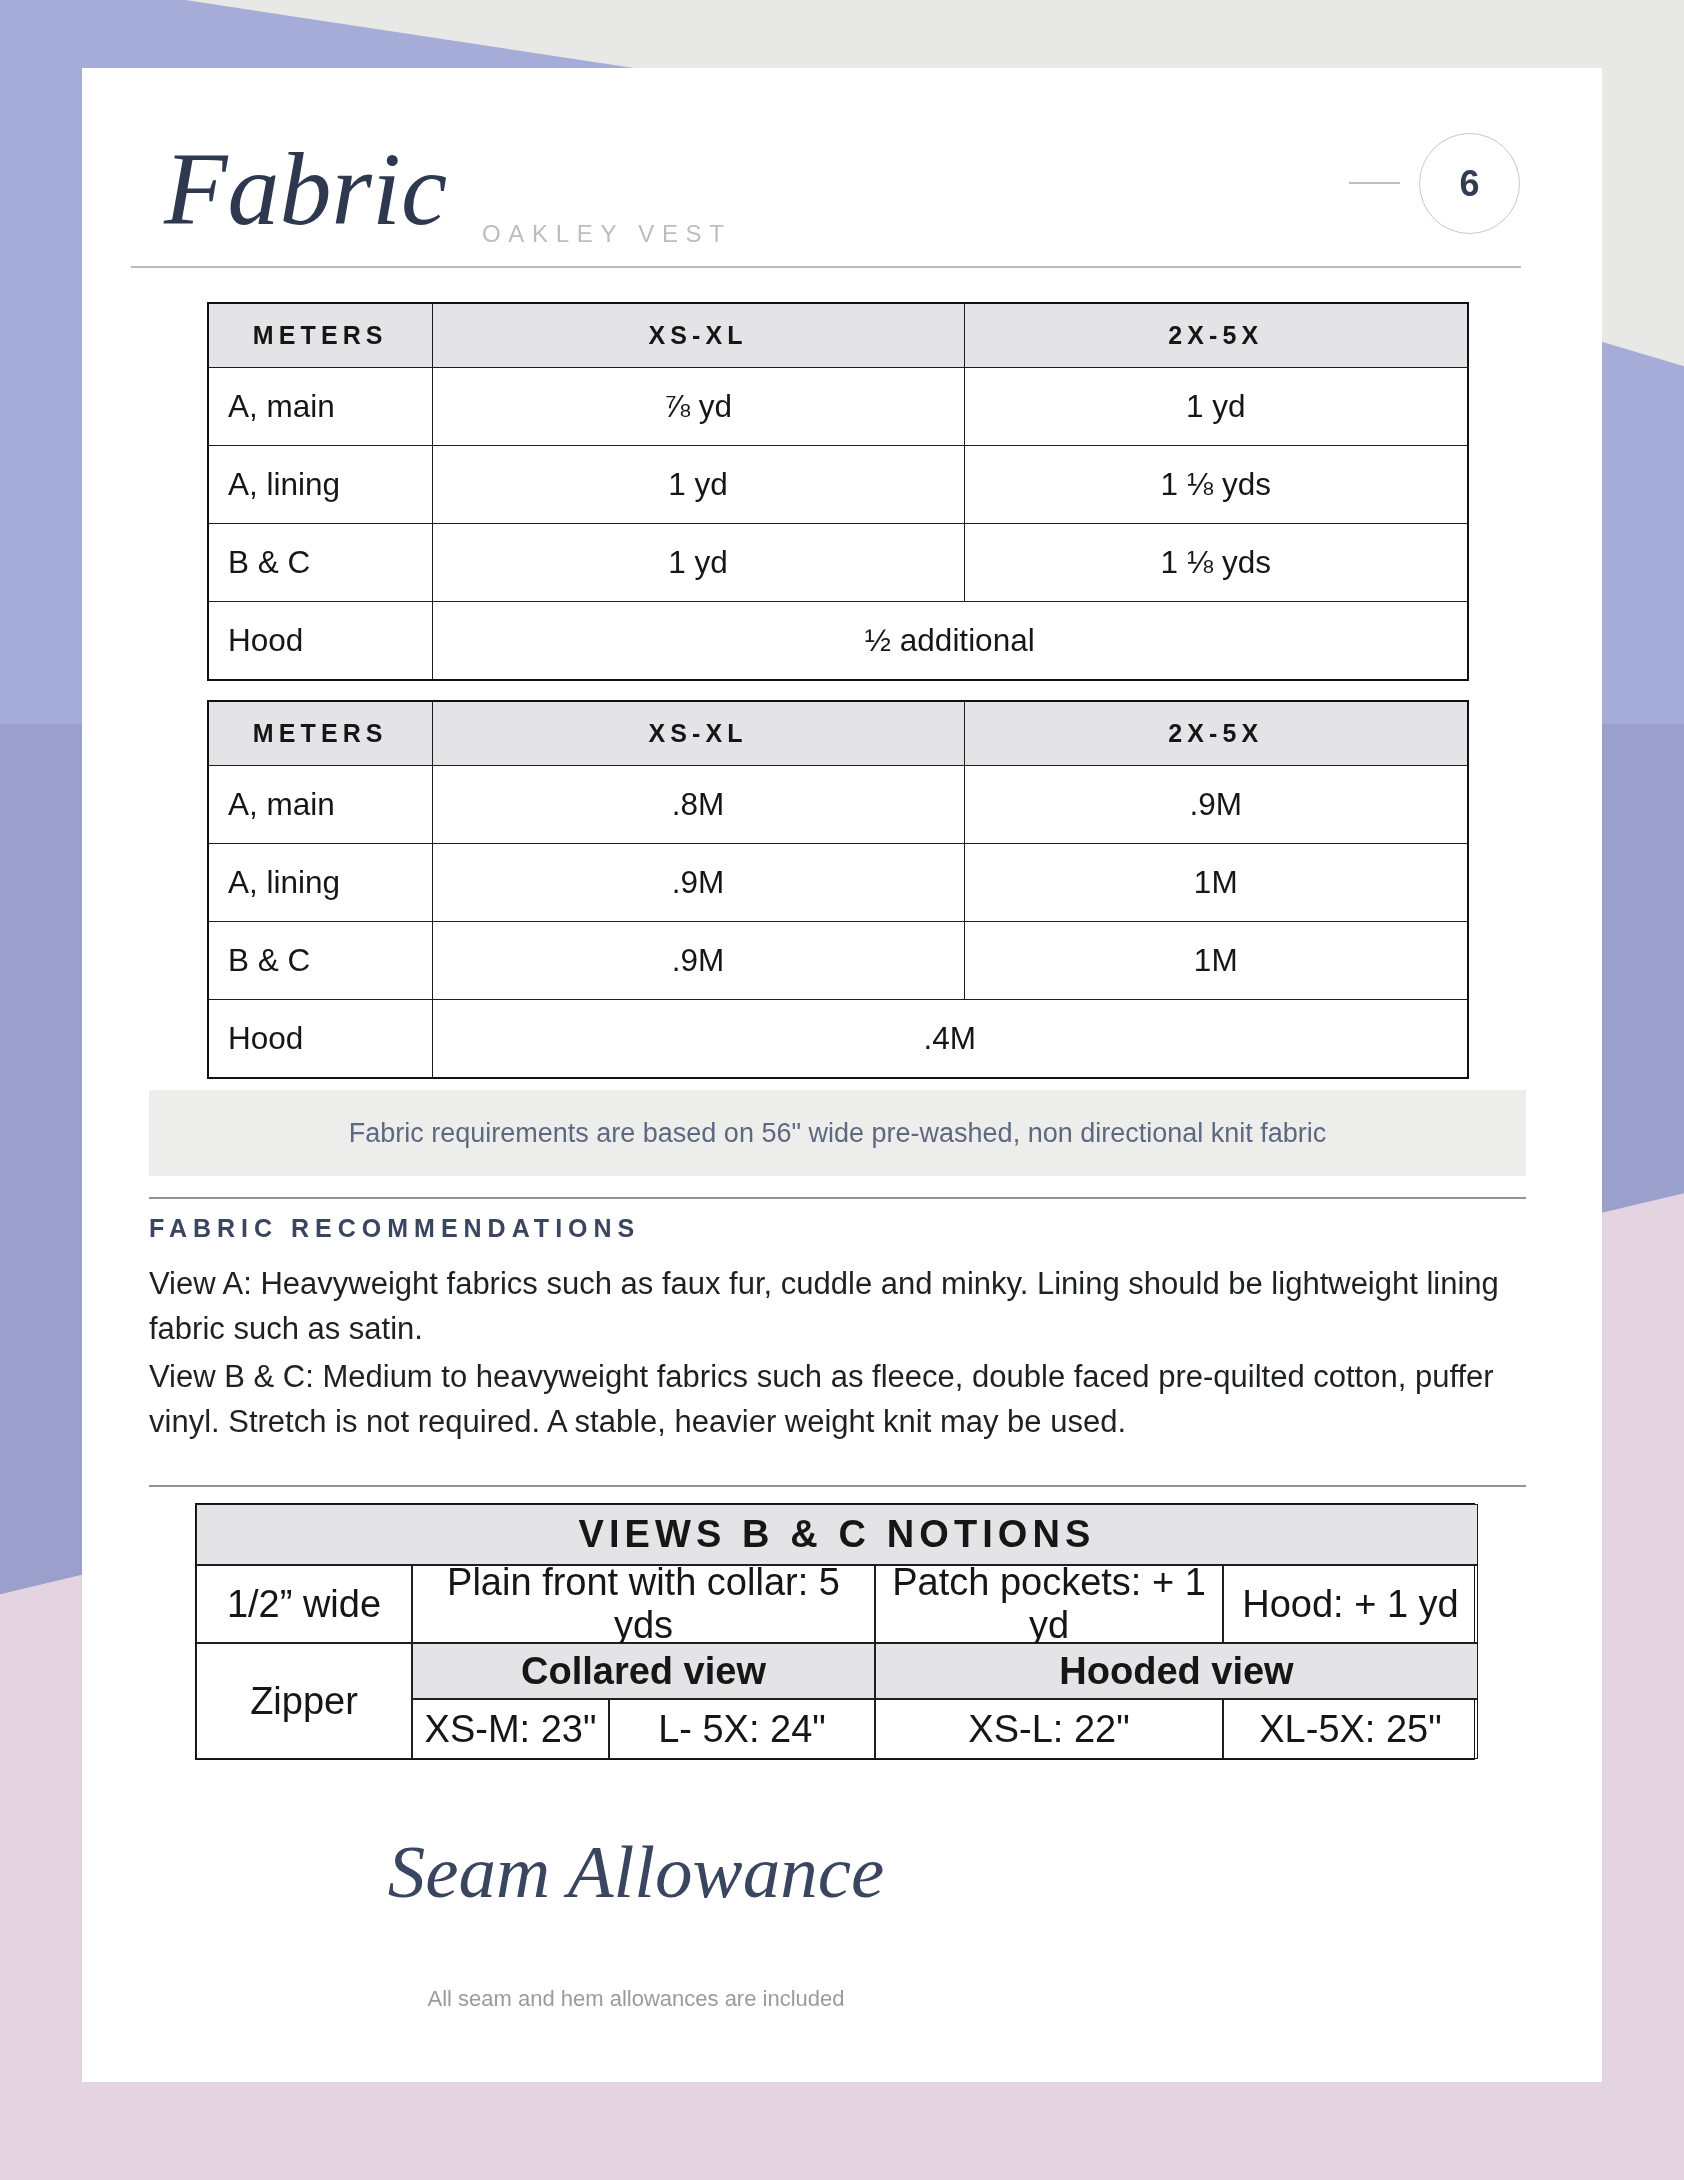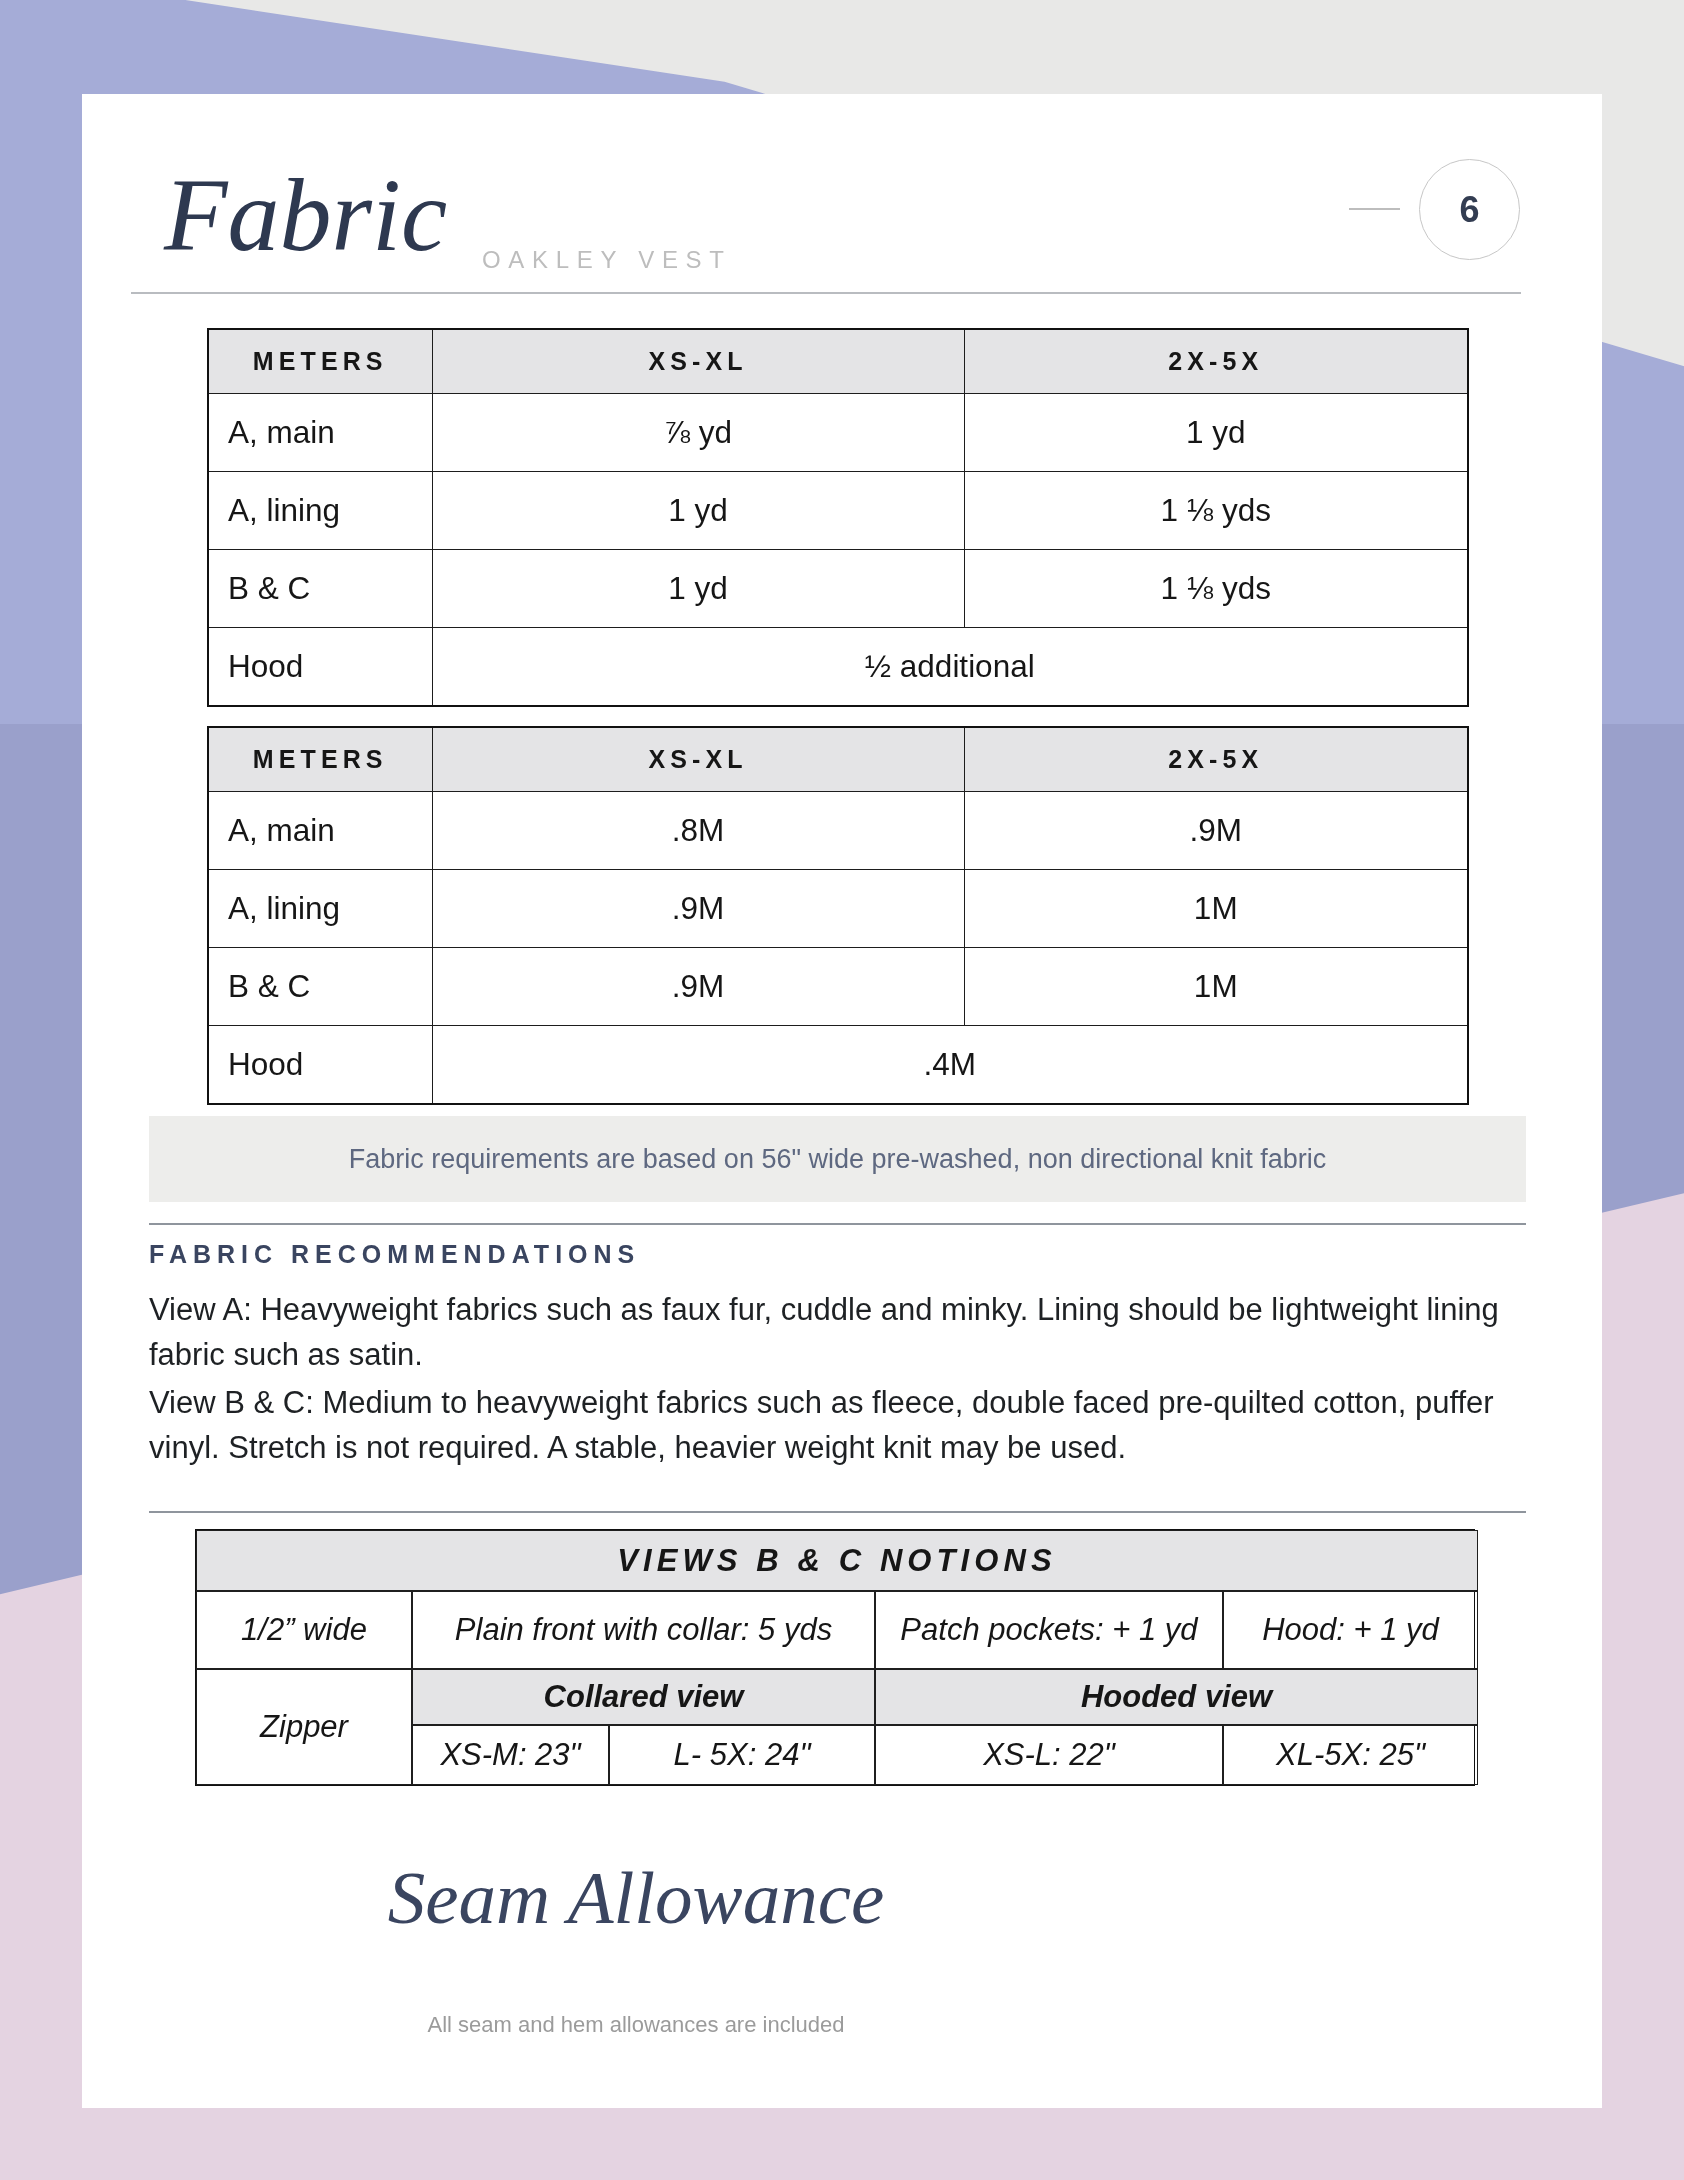--- a/index.html
+++ b/index.html
@@ -9,21 +9,21 @@
     font-family:"Liberation Sans", sans-serif;
     -webkit-font-smoothing:antialiased;
   }
   
   .bg{position:absolute;inset:0;}
   .bg-lav-dark{background:#9aa0cb;clip-path:polygon(0 0,100% 0,100% 54.7%,0 73.1%);}
   .bg-lav-light{background:#a5acd7;top:0;left:0;right:0;height:724px;bottom:auto;}
   .bg-grey{background:#e8e8e7;clip-path:polygon(11% 0,100% 0,100% 16.8%,43% 3.75%);}
   
   .page{
-    position:absolute;left:82px;top:94px;width:1520px;height:2014px;
+    position:absolute;left:82px;top:68px;width:1520px;height:2014px;
     background:#ffffff;
   }
   .abs{position:absolute;}
   
   .title-script{
     left:82px;top:48px;
     font-family:"Liberation Serif", serif;font-style:italic;
     font-size:104px;color:#2e3950;line-height:1.4;
   }
   .title-sub{
@@ -70,21 +70,21 @@
   
   .notions{
     left:113px;top:1435px;width:1280px;
     display:grid;
     grid-template-columns:216px 197px 266px 348px 255px;
     grid-template-rows:61px 78px 56px 60px;
     border:1.7px solid #111;box-sizing:border-box;
   }
   .notions>div{
     border:0.9px solid #1f1f1f;display:flex;align-items:center;justify-content:center;
-    font-size:31px;color:#161616;text-align:center;box-sizing:border-box;font-style:italic;
+    font-size:38px;color:#161616;text-align:center;box-sizing:border-box;
   }
   .n-title{grid-column:1/6;background:#e4e4e6;font-size:25.6px;font-weight:700;letter-spacing:5.1px;}
   .n-c0{grid-column:1;}
   .n-c1{grid-column:2/4;}
   .n-c2{grid-column:4;}
   .n-c3{grid-column:5;}
   .n-zip{grid-column:1;grid-row:3/5;}
   .n-collared{grid-column:2/4;background:#e4e4e6;font-weight:700;font-size:29px;}
   .n-hooded{grid-column:4/6;background:#e4e4e6;font-weight:700;font-size:29px;}
   .n-s0{grid-column:2;grid-row:4;}

